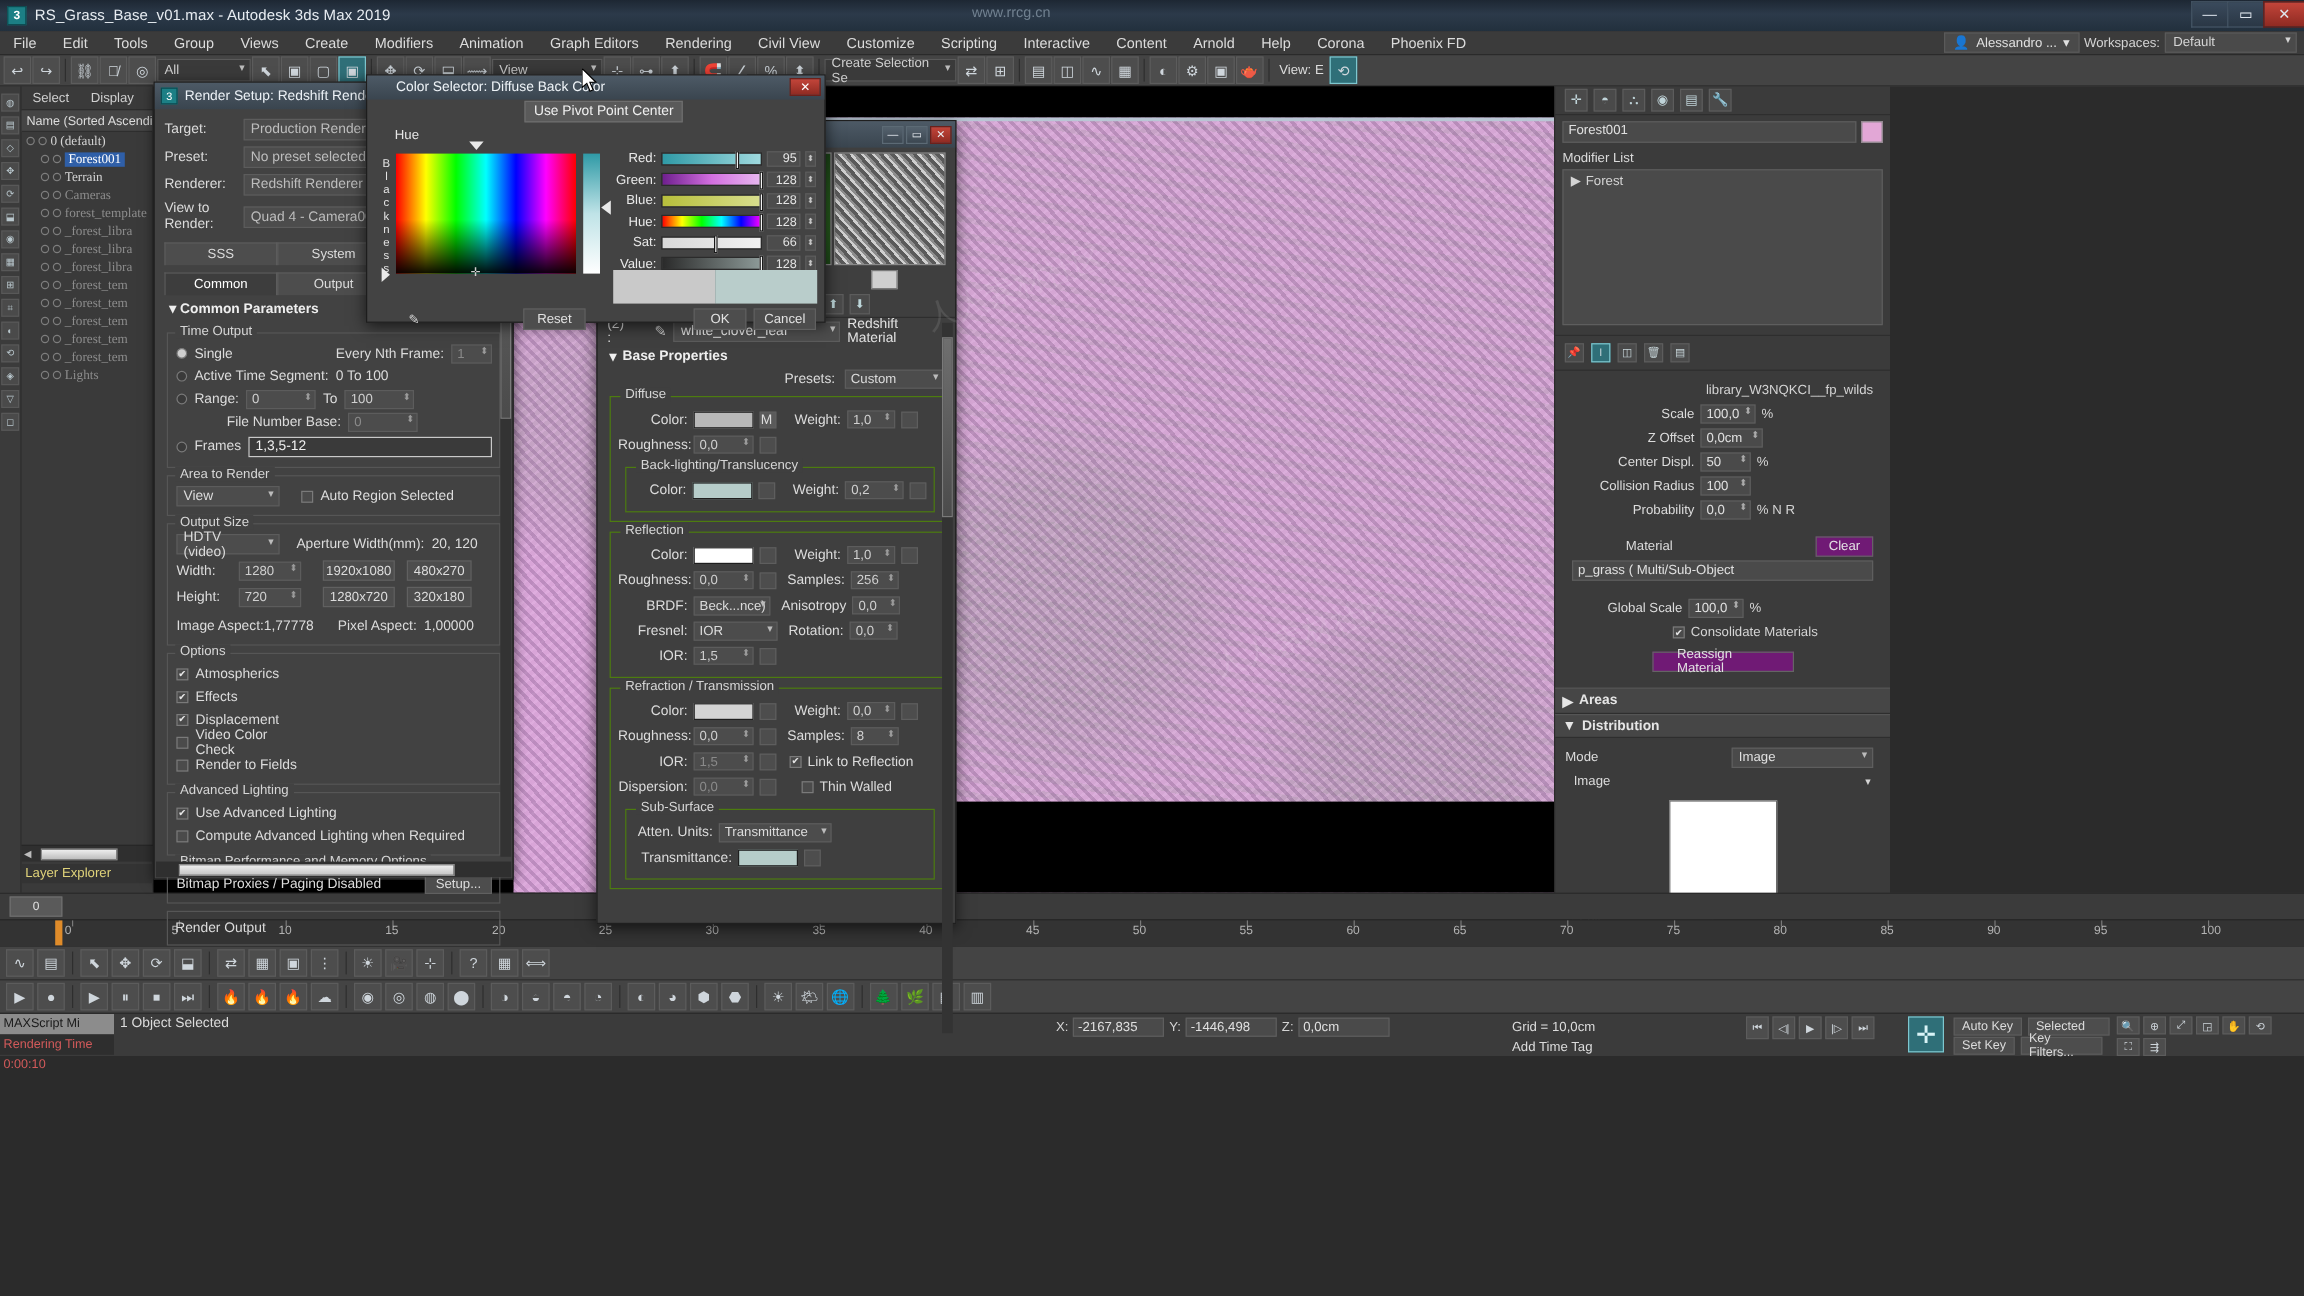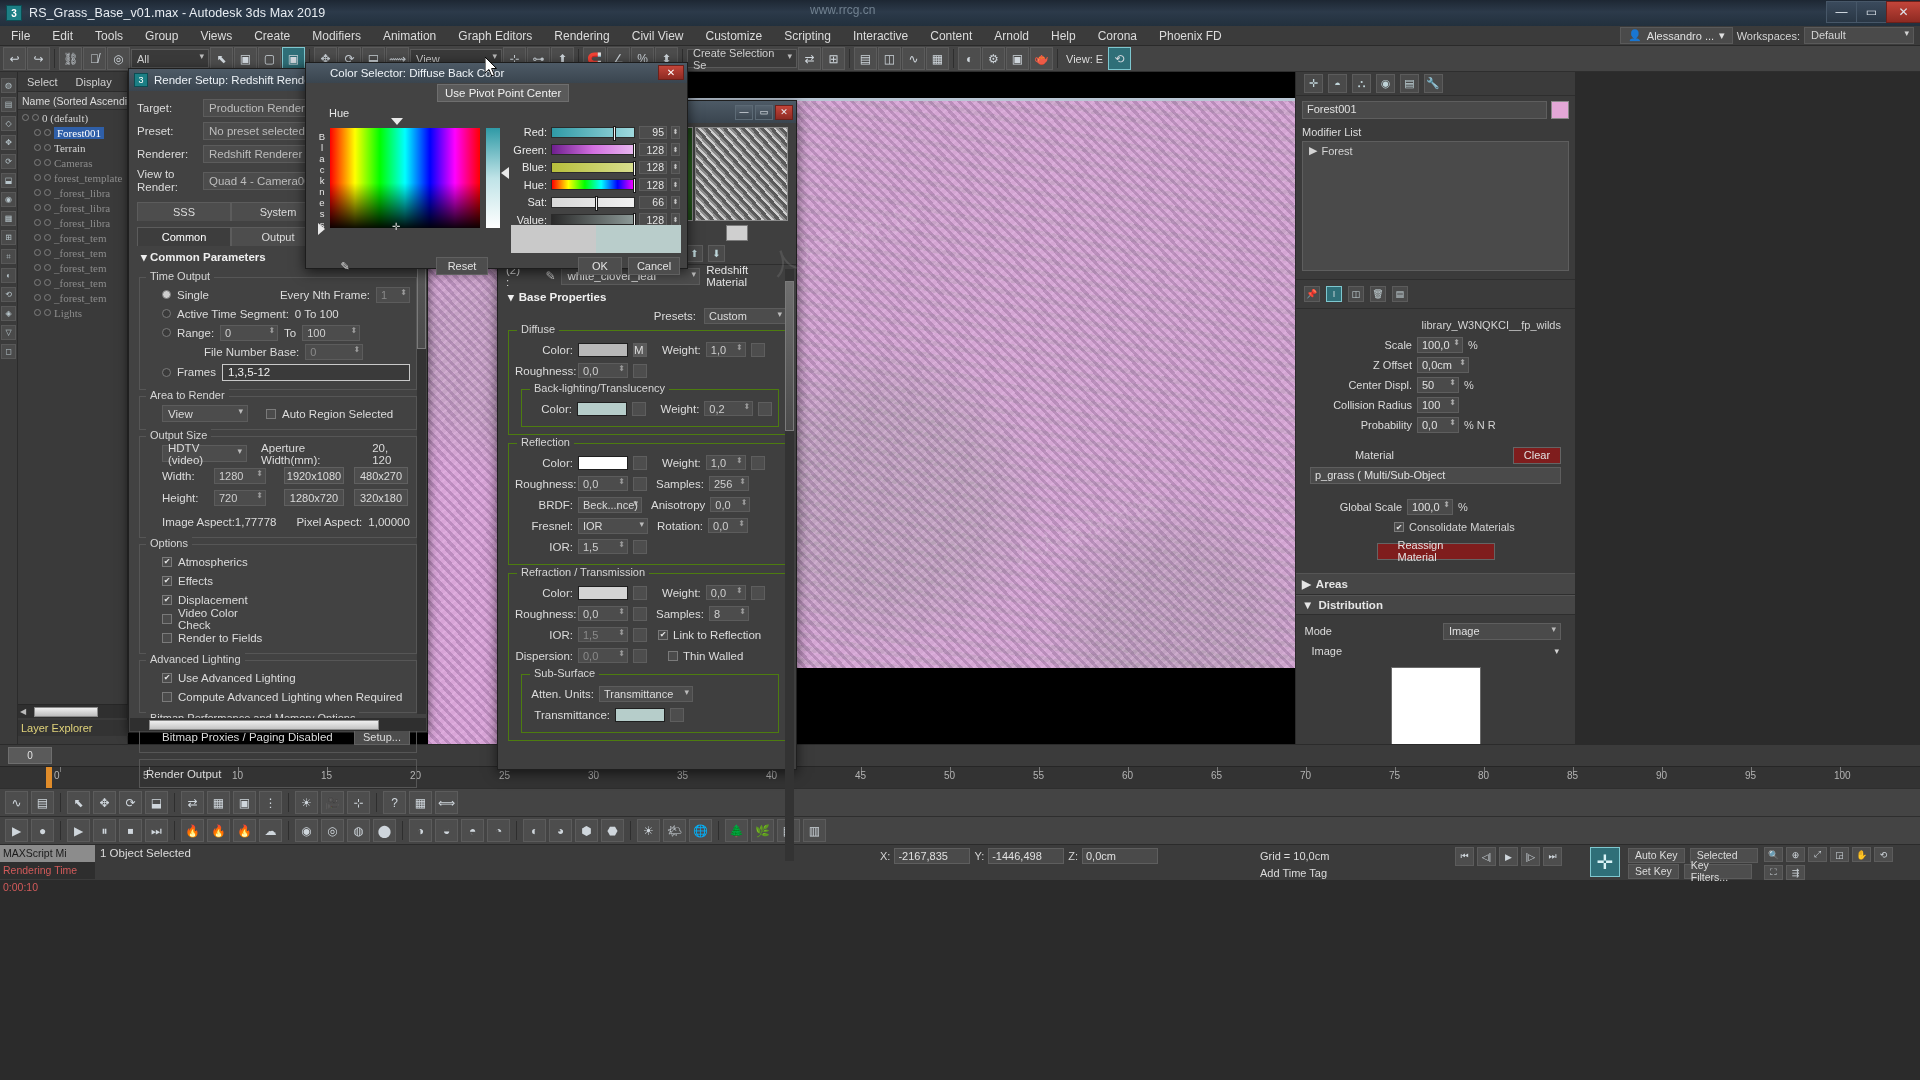--- a/index.html
+++ b/index.html
@@ -109,21 +109,21 @@
   .rp-modbar { display:flex; align-items:center; gap:6px; padding:6px 8px; border-top:1px solid #2e2e2e;
     border-bottom:1px solid #2e2e2e; margin-top:8px;}
   .rp-modbtn { width:16px; height:16px; background:#4a4a4a; border:1px solid #5c5c5c;
     font-size:9px; display:flex; align-items:center; justify-content:center; color:#c8d6da;}
   .rp-params { padding:6px 6px 0 6px;}
   .prow { display:flex; align-items:center; height:20px; font-size:11px; gap:5px;}
   .prow .pl { flex:none; text-align:right; color:#dcdcdc;}
   .spin { height:16px; background:#4a4a4a; border:1px solid #5e5e5e; font-size:11px;
     padding:0 12px 0 4px; color:#e0e0e0; position:relative; display:flex; align-items:center;}
   .spin:after{content:"⬍"; position:absolute; right:2px; top:0; font-size:8px; color:#aaa;}
-  .pbtn { height:17px; background:#7f1d1d; border:1px solid #646464; font-size:11px; color:#e2e2e2;
+  .pbtn { height:17px; background:#701a75; border:1px solid #646464; font-size:11px; color:#e2e2e2;
     display:flex; align-items:center; justify-content:center; padding:0 20px;}
   .rollout { background:#464646; border-top:1px solid #555; border-bottom:1px solid #2e2e2e;
     font-size:11.5px; font-weight:bold; color:#e6e6e6; padding:3px 6px; display:flex; align-items:center; gap:5px;}
   .rp-combo { height:17px; background:#4a4a4a; border:1px solid #5e5e5e; font-size:11px;
     padding:0 15px 0 5px; color:#e0e0e0; position:relative; display:flex; align-items:center;}
   .rp-combo:after{content:"▾"; position:absolute; right:4px; top:0; font-size:9px; color:#bbb;}
   .rp-imgbox { width:90px; height:82px; background:#fff; border:1px solid #6a6a6a; margin:6px auto;}
 
   
   .timeslider { position:absolute; left:0; top:744px; width:1920px; height:22px; background:#3b3b3b;
@@ -179,21 +179,21 @@
   .rs-body { padding:6px 8px; }
   .rs-row { display:flex; align-items:center; height:21px; margin-bottom:2px; gap:6px;}
   .rs-lab { width:60px; font-size:11.5px; color:#dcdcdc;}
   .rs-val { flex:1; height:18px; background:#4c4c4c; border:1px solid #5c5c5c; font-size:11.5px;
     color:#bdbdbd; padding:0 5px; display:flex; align-items:center; overflow:hidden; white-space:nowrap;}
   .rs-tabs { display:flex; margin-top:6px; }
   .rs-tab { flex:1; height:19px; background:#4d4d4d; border:1px solid #5c5c5c; border-bottom:none;
     font-size:11px; display:flex; align-items:center; justify-content:center; color:#dcdcdc;}
   .rs-tab.sel { background:#3d3d3d; color:#fff;}
   .rs-section { font-size:11.5px; font-weight:bold; color:#efefef; padding:4px 0 3px 4px;}
-  .group { border:1px solid #565656; margin:0 2px 6px 2px; padding:7px 6px 6px 22px; position:relative;}
+  .group { border:1px solid #565656; margin:0 2px 6px 2px; padding:7px 6px 6px 7px; position:relative;}
   .group > .gt { position:absolute; top:-8px; left:6px; background:#424242; padding:0 4px;
     font-size:11px; color:#d6d6d6;}
   .frow { display:flex; align-items:center; gap:6px; height:19px; font-size:11.5px; color:#dcdcdc;}
   .radio { width:9px; height:9px; border-radius:50%; border:1px solid #7a7a7a; background:#3a3a3a; flex:none;}
   .radio.on { background:#cfcfcf;}
   .chk { width:10px; height:10px; border:1px solid #7a7a7a; background:#4b4b4b; flex:none;
     display:flex; align-items:center; justify-content:center; font-size:8px; color:#e8e8e8;}
   .sp { height:16px; background:#4c4c4c; border:1px solid #5c5c5c; font-size:11px; color:#cfcfcf;
     padding:0 13px 0 4px; position:relative; display:flex; align-items:center;}
   .sp:after{content:"⬍"; position:absolute; right:2px; top:0; font-size:8px; color:#9a9a9a;}

